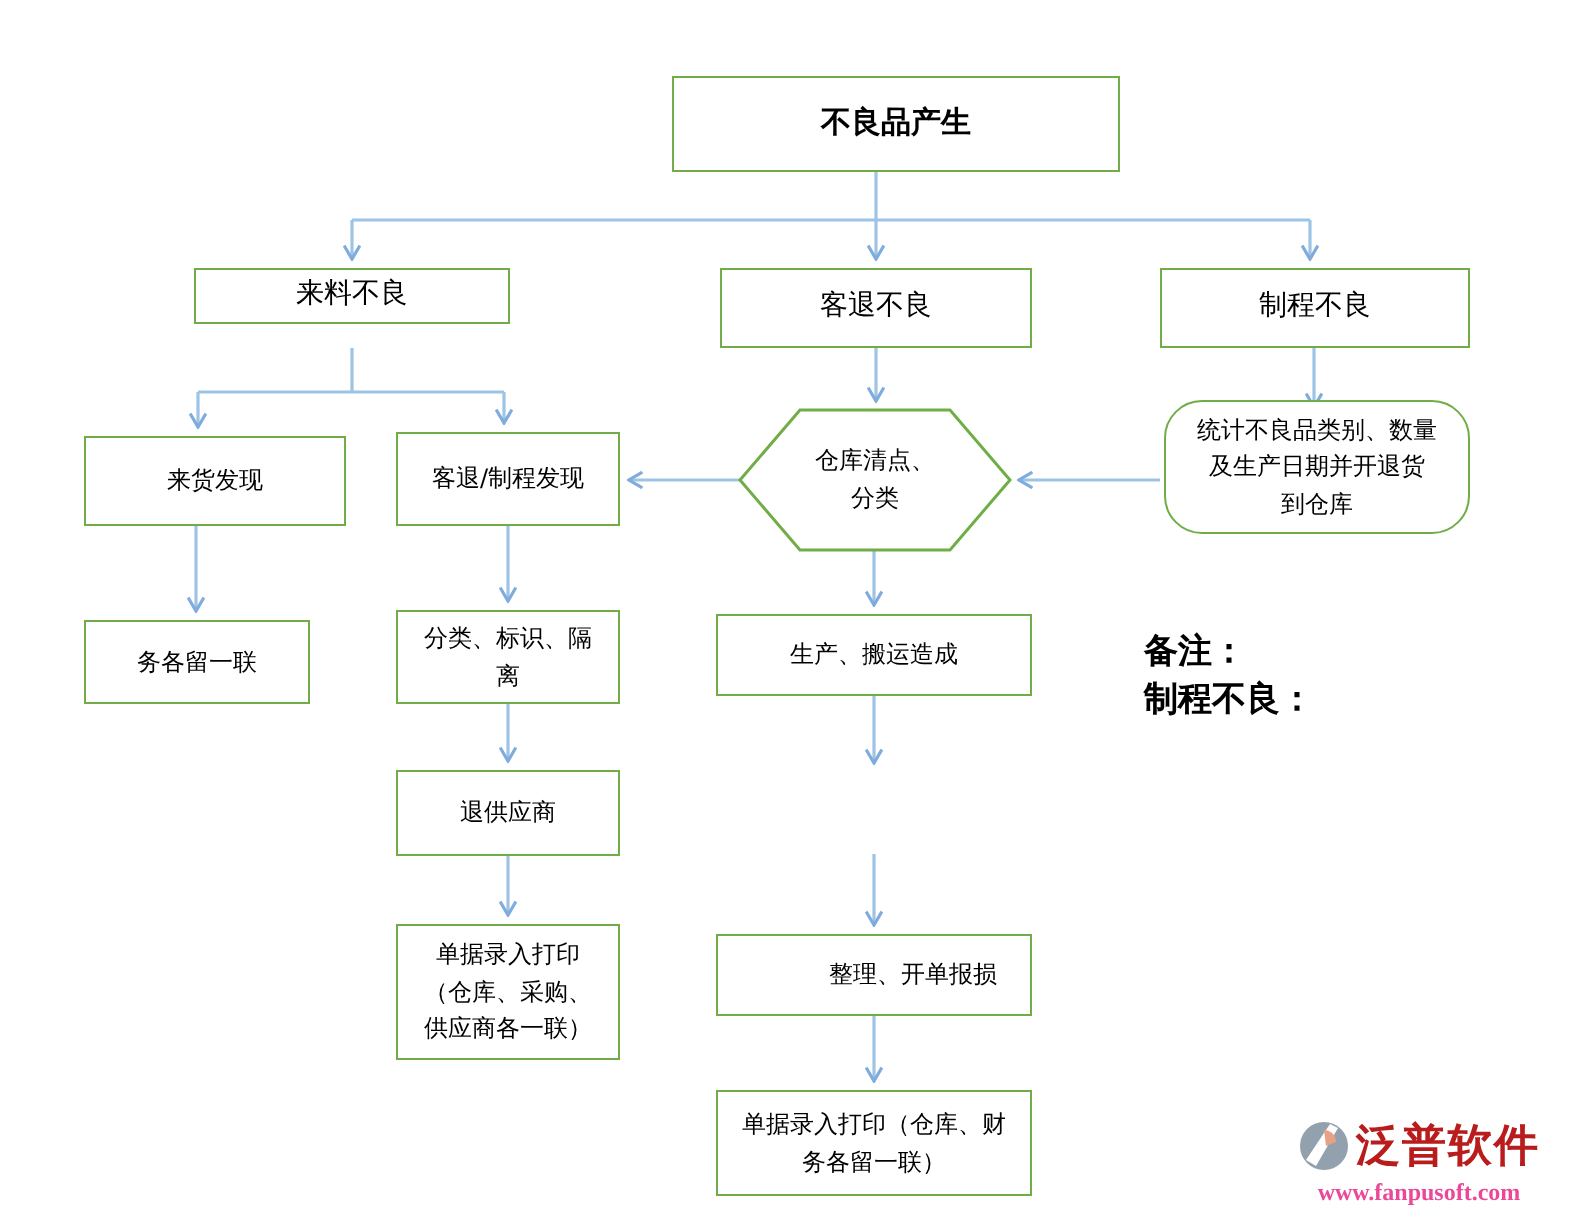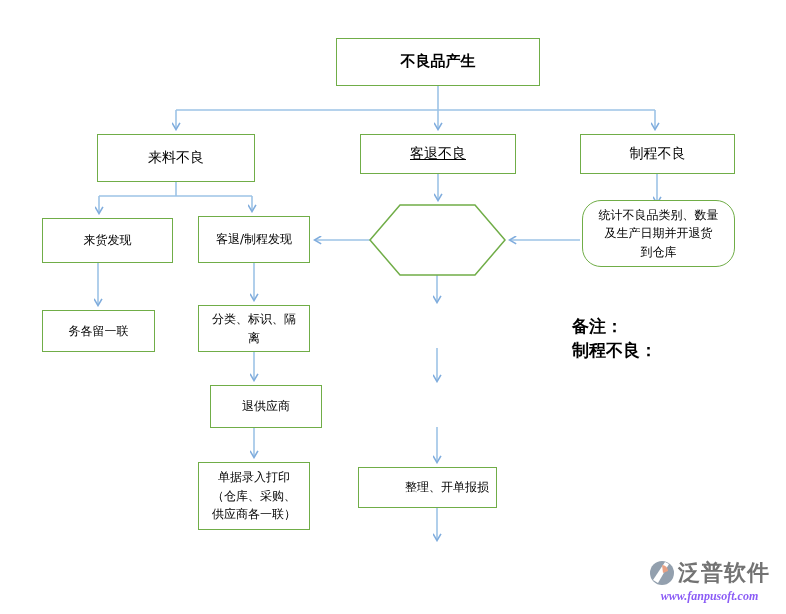--- a/index.html
+++ b/index.html
@@ -86,56 +86,61 @@
       <path d="M437,427 V462" marker-end="url(#ah)"></path>
       <path d="M437,508 V540" marker-end="url(#ah)"></path>
 
       <path d="M657,174 V203" marker-end="url(#ah)"></path>
       <path d="M370,240 H315" marker-end="url(#ah)"></path>
       <path d="M580,240 H510" marker-end="url(#ah)"></path>
     </g>
     <polygon points="370,240 400,205 475,205 505,240 475,275 400,275" fill="#ffffff" stroke="#70AD47" stroke-width="1.5"></polygon>
   </svg>
 
-  <div class="node lvl1" style="left:336px;top:38px;width:204px;height:48px;">不良品产生</div>
+  <div class="node lvl1" style="left:336px;top:38px;width:224px;height:48px;">不良品产生</div>
 
-  <div class="node lvl2" style="left:97px;top:134px;width:158px;height:48px;">来料不良</div>
-  <div class="node lvl2" style="left:360px;top:134px;width:156px;height:40px;text-decoration:underline;">客退不良</div>
+  <div class="node lvl2" style="left:97px;top:134px;width:158px;height:28px;">来料不良</div>
+  <div class="node lvl2" style="left:360px;top:134px;width:156px;height:40px;">客退不良</div>
   <div class="node lvl2" style="left:580px;top:134px;width:155px;height:40px;">制程不良</div>
 
   <div class="node" style="left:42px;top:218px;width:131px;height:45px;">来货发现</div>
   <div class="node" style="left:42px;top:310px;width:113px;height:42px;">务各留一联</div>
 
   <div class="node" style="left:198px;top:216px;width:112px;height:47px;">客退/制程发现</div>
   <div class="node" style="left:198px;top:305px;width:112px;height:47px;">分类、标识、隔
 离</div>
-  <div class="node" style="left:198px;top:385px;width:112px;height:43px;margin-left:12px;">退供应商</div>
+  <div class="node" style="left:198px;top:385px;width:112px;height:43px;">退供应商</div>
   <div class="node" style="left:198px;top:462px;width:112px;height:68px;">单据录入打印
 （仓库、采购、
 供应商各一联）</div>
 
+  <div class="hex-label" style="left:378px;top:208px;width:119px;height:64px;">仓库清点、
+分类</div>
 
-  <div class="node" style="left:358px;top:467px;width:139px;height:41px;padding-left:39px;">整理、开单报损</div>
+  <div class="node" style="left:358px;top:307px;width:158px;height:41px;">生产、搬运造成</div>
+  <div class="node" style="left:358px;top:467px;width:158px;height:41px;padding-left:39px;">整理、开单报损</div>
+  <div class="node" style="left:358px;top:545px;width:158px;height:53px;">单据录入打印（仓库、财
+务各留一联）</div>
 
   <div class="node" style="left:582px;top:200px;width:153px;height:67px;border-radius:19px;">统计不良品类别、数量
 及生产日期并开退货
 到仓库</div>
 
   <div class="note">
     <div class="note-title">备注：</div>
     <div class="note-row">
       <span class="note-label">制程不良：</span>
     </div>
   </div>
 
   <div class="logo">
     <div class="logo-top">
       <svg width="26" height="26" viewBox="0 0 26 26">
         <circle cx="13" cy="13" r="12" fill="#93A0AE"></circle>
         <path d="M4,20 L16,2 L20,4 L9,23 Z" fill="#ffffff"></path>
         <path d="M13,5 a6,6 0 0 1 6,6 l-5,2 z" fill="#E8A184"></path>
       </svg>
-      <span class="logo-name" style="color: #737373;">泛普软件</span>
+      <span class="logo-name" style="color: #b91c1c;">泛普软件</span>
     </div>
-    <div class="logo-url" style="color: #8b5cf6; font-style: italic;">www.fanpusoft.com</div>
+    <div class="logo-url" style="color: #ec4899;">www.fanpusoft.com</div>
   </div>
 
 </div>
 
 </body></html>

